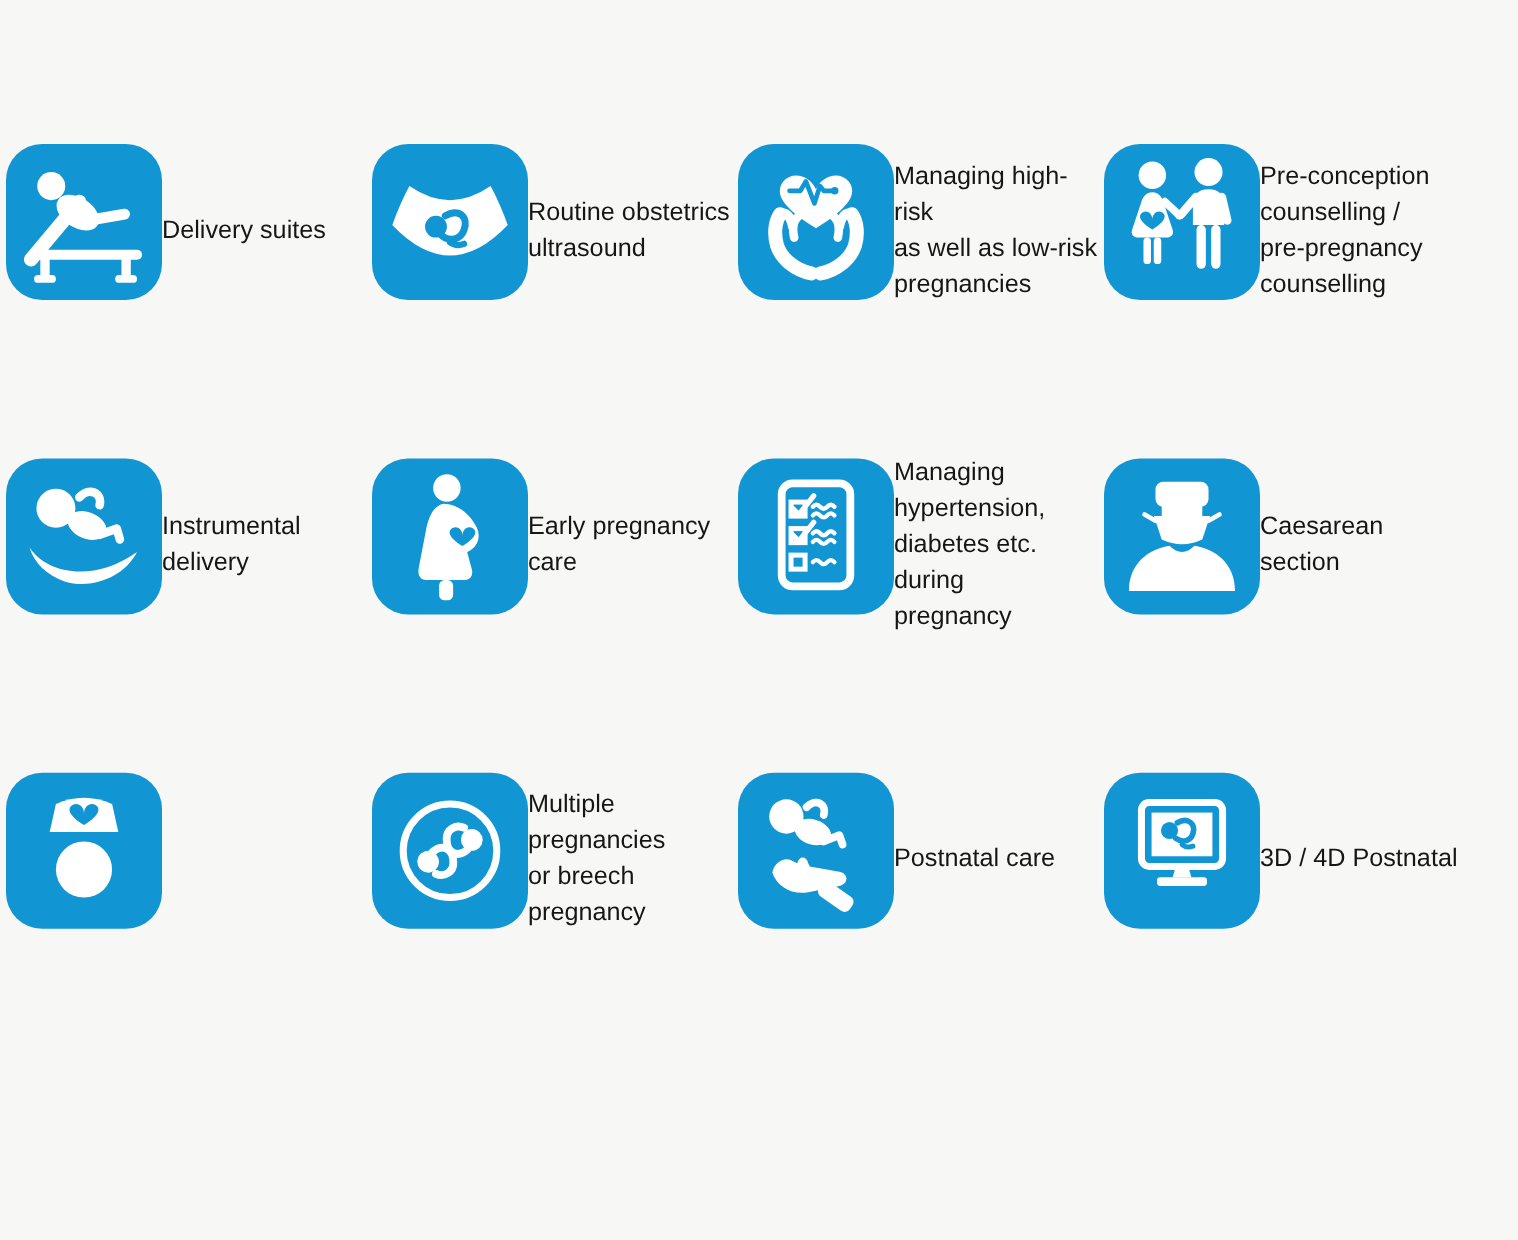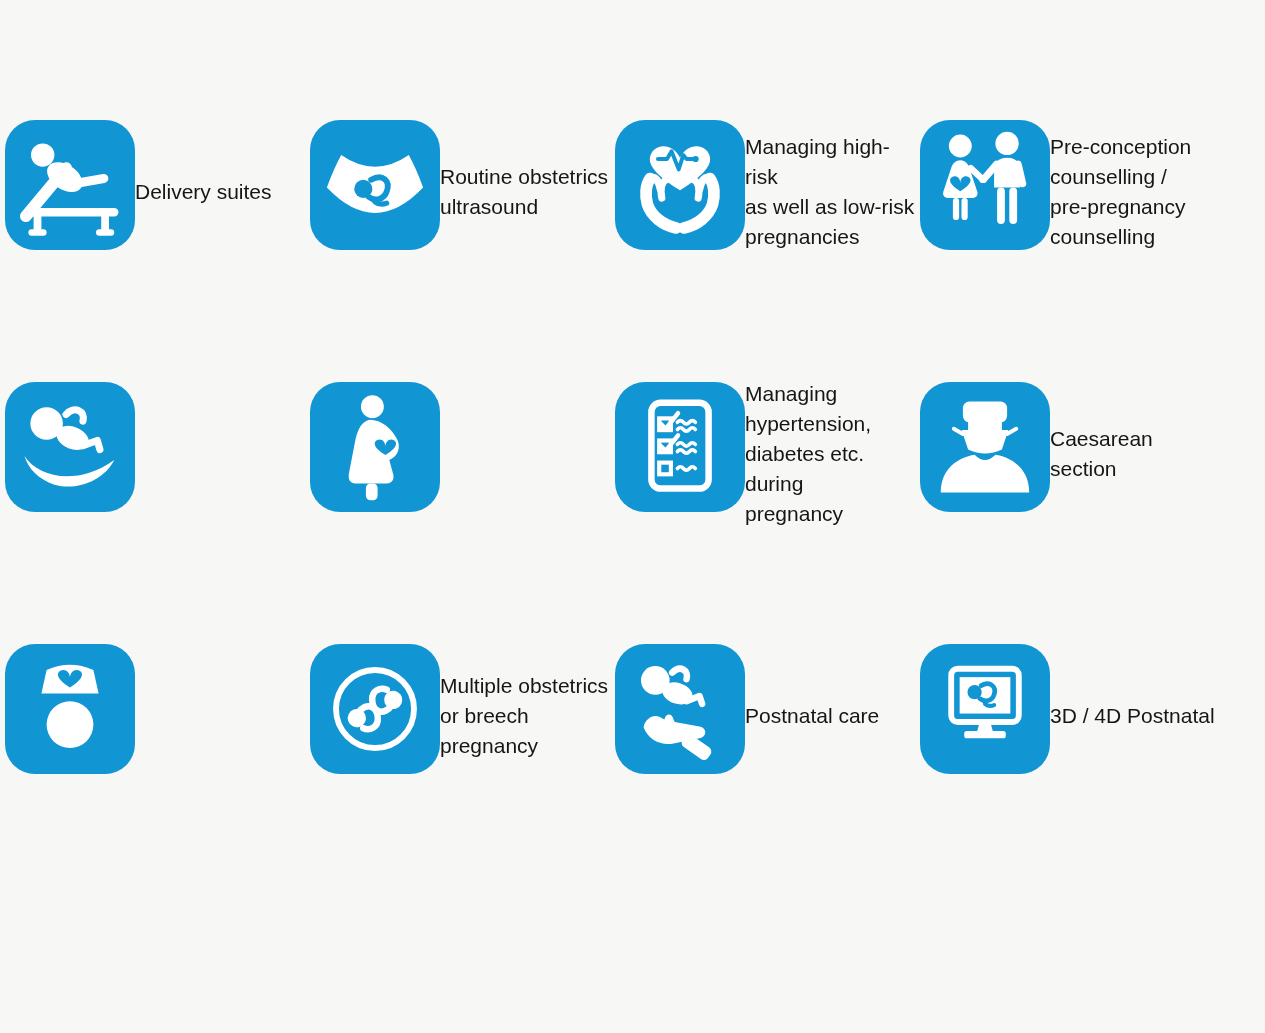--- a/index.html
+++ b/index.html
@@ -134,31 +134,33 @@
   <div class="cell">
     <div class="tile">
       <svg viewBox="0 0 100 100">
         <circle cx="32" cy="32" r="12.5" fill="#fff"></circle>
         <ellipse cx="52" cy="43" rx="13" ry="8.5" fill="#fff" transform="rotate(22 52 43)"></ellipse>
         <path d="M47,25 c6,-7 15,-3 13,5" stroke="#fff" stroke-width="5.5" fill="none" stroke-linecap="round"></path>
         <path d="M60,49 l11,-4 l2,7" stroke="#fff" stroke-width="5.5" fill="none" stroke-linecap="round" stroke-linejoin="round"></path>
         <path d="M15,57 C26,74 56,80 84,60 C76,76 55,84 38,79 C26,75 18,67 15,57 Z" fill="#fff"></path>
       </svg>
     </div>
+    <div class="label">Instrumental delivery</div>
   </div>
 
   <div class="cell">
     <div class="tile">
       <svg viewBox="0 0 100 100">
         <circle cx="48" cy="19" r="8.8" fill="#fff"></circle>
         <path d="M46,29 C40,30 37,36 35,44 L30,70 C29,75 31,78 35,78 L59,78 C63,78 65,75 64,71 L61,60 C68,57 70,50 67,44 C63,36 55,29 46,29 Z" fill="#fff"></path>
         <path transform="translate(58,46) scale(1.2)" d="M0,3 C0,-0.5 -3,-2.5 -5.5,-1 C-8,0.5 -7.5,4 0,8.5 C7.5,4 8,0.5 5.5,-1 C3,-2.5 0,-0.5 0,3 Z" fill="currentColor"></path>
         <rect x="43" y="78" width="9" height="13" rx="3.5" fill="#fff"></rect>
       </svg>
     </div>
+    <div class="label">Early pregnancy care</div>
   </div>
 
   <div class="cell">
     <div class="tile">
       <svg viewBox="0 0 100 100">
         <rect x="28" y="16" width="44" height="66" rx="7" fill="none" stroke="#fff" stroke-width="5"></rect>
         <g fill="none" stroke="#fff" stroke-width="3.2">
           <rect x="34" y="28" width="9" height="9"></rect>
           <rect x="34" y="45" width="9" height="9"></rect>
           <rect x="34" y="62" width="9" height="9"></rect>
@@ -213,21 +215,21 @@
         <g transform="translate(36,57) rotate(-20)">
           <circle r="7" fill="#fff"></circle>
           <path d="M5,-5 C13,-8 18,-2 15,6 C13,12 6,13 2,9" stroke="#fff" stroke-width="5" fill="none" stroke-linecap="round"></path>
         </g>
         <g transform="translate(64,43) rotate(160)">
           <circle r="7" fill="#fff"></circle>
           <path d="M5,-5 C13,-8 18,-2 15,6 C13,12 6,13 2,9" stroke="#fff" stroke-width="5" fill="none" stroke-linecap="round"></path>
         </g>
       </svg>
     </div>
-    <div class="label">Multiple obstetrics
+    <div class="label">Multiple pregnancies
 or breech pregnancy</div>
   </div>
 
   <div class="cell">
     <div class="tile">
       <svg viewBox="0 0 100 100">
         <circle cx="31" cy="28" r="11" fill="#fff"></circle>
         <ellipse cx="48" cy="38" rx="12" ry="8" fill="#fff" transform="rotate(18 48 38)"></ellipse>
         <path d="M44,22 c6,-6 13,-2 11,5" stroke="#fff" stroke-width="5" fill="none" stroke-linecap="round"></path>
         <path d="M55,44 l10,-4 l2,6" stroke="#fff" stroke-width="5" fill="none" stroke-linecap="round" stroke-linejoin="round"></path>

